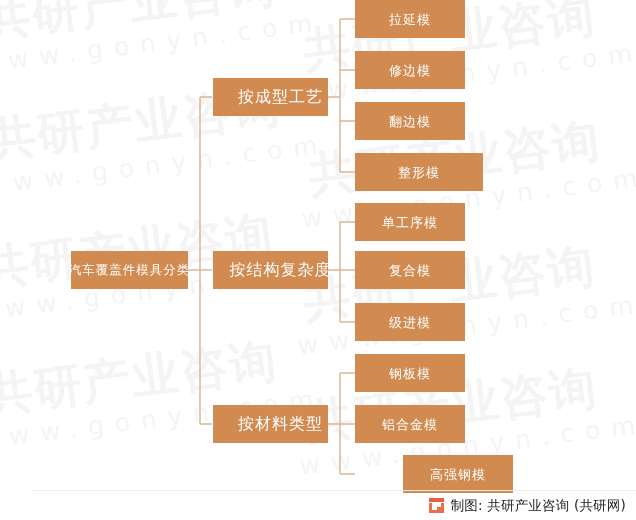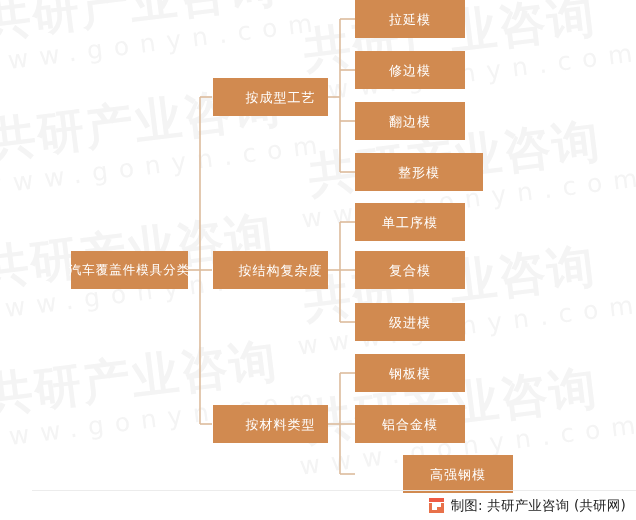--- a/index.html
+++ b/index.html
@@ -42,21 +42,21 @@
     color:#ffffff;
     display:flex;
     align-items:center;
     justify-content:center;
     font-size:13px;
     letter-spacing:1px;
     line-height:1;
     white-space:nowrap;
   }
   .node.root      { font-size:12.5px; }
-  .node.branch    { font-size:13px;padding-left:20px; }
+  .node.branch    { font-size:16px;padding-left:20px; }
   .node.leaf      { font-size:13px; }
 
   
   svg.links {
     position:absolute; inset:0;
     width:636px; height:520px;
     z-index:1;
     pointer-events:none;
   }
   svg.links path, svg.links line { stroke:#dcbb9c; stroke-width:1.6; fill:none; }

